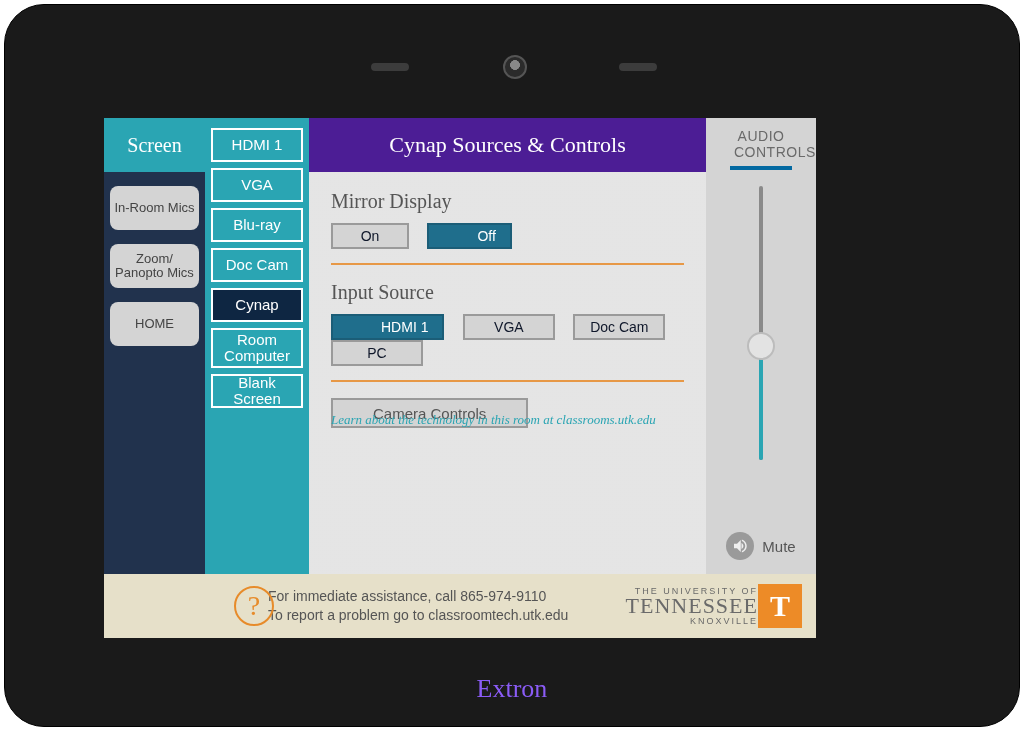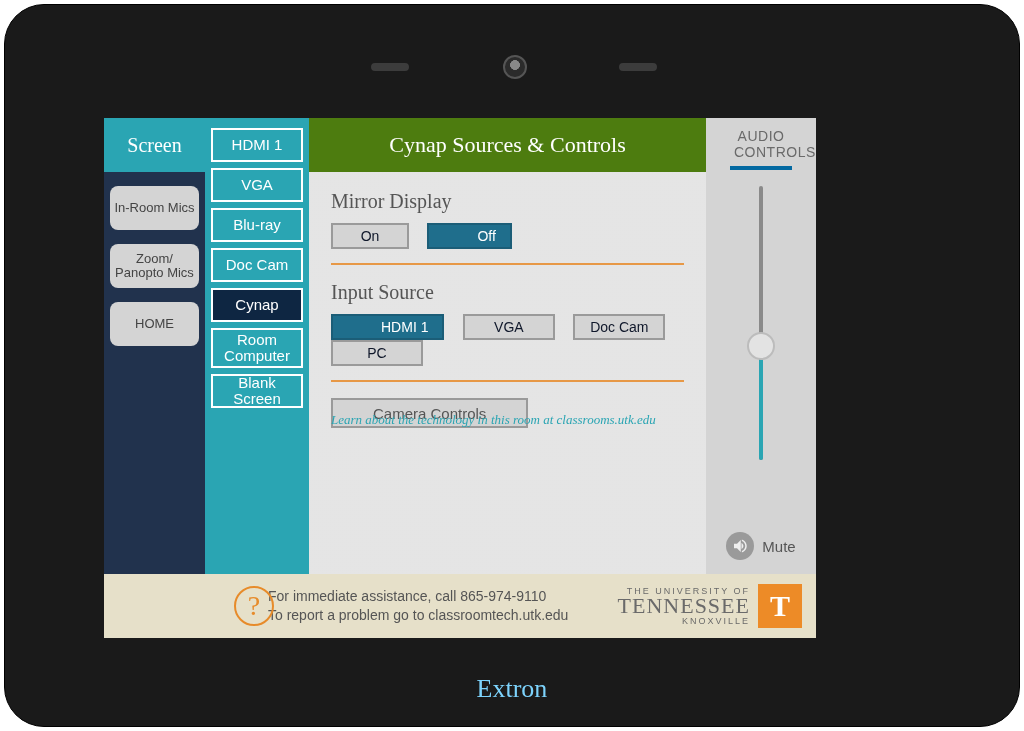--- a/index.html
+++ b/index.html
@@ -13,21 +13,21 @@
   .speaker-hole { position:absolute; width:38px; height:8px; background:#3c3c3c; border-radius:4px; top:58px; }
   .speaker-left { left:366px; }
   .speaker-right { left:614px; }
   .camera-ring {
     position:absolute; left:498px; top:50px; width:24px; height:24px; border-radius:50%;
     background: radial-gradient(circle at 50% 40%, #888 0 30%, #2b2b2b 33% 100%);
     border:2px solid #555;
   }
   .extron-label {
     position:absolute; left:0; right:0; bottom:22px; text-align:center;
-    font-family: Georgia, 'Times New Roman', serif; color:#7dd3fc; font-size:26px;
+    font-family: Georgia, 'Times New Roman', serif; color:#8b5cf6; font-size:26px;
   }
   .screen-area {
     position:absolute; left:99px; top:113px; width:712px; height:520px; background:#eaeaea;
   }
   
   .col-nav {
     position:absolute; left:0; top:0; width:101px; height:100%;
     background:#21324d;
   }
   .col-nav .screen-hdr {
@@ -54,21 +54,21 @@
   .col-main {
     position:absolute; left:205px; top:0; right:110px; bottom:64px;
     background:#dedede;
   }
   .col-main::before{
     content:""; position:absolute; inset:0;
     background:
       linear-gradient(rgba(230,230,230,.85), rgba(230,230,230,.85));
   }
   .main-title-bar {
-    position:relative; height:54px; background:#4d7c0f; display:flex; align-items:center; justify-content:center;
+    position:relative; height:54px; background:#4c1d95; display:flex; align-items:center; justify-content:center;
     color:#fff; font-family: Georgia, serif; font-size:22px;
   }
   .main-inner {
     position:relative; padding:18px 22px 10px 22px;
     font-family: "Segoe UI", Arial, sans-serif;
   }
   .main-inner::after{
     content:""; position:absolute; top:0; bottom:0; right:-4px; width:4px; background:#2aa5b3;
   }
   .section-label { font-family: Georgia, serif; font-size:20px; color:#555; margin-bottom:10px; }
@@ -111,21 +111,21 @@
   .footer {
     position:absolute; left:0; right:0; bottom:0; height:64px; background:#e6e0c9;
     display:flex; align-items:center; padding:0 14px 0 126px;
   }
   .help-ico {
     position:absolute; left:130px; width:40px; height:40px; border:2px solid #e78b2a; border-radius:50%;
     display:flex; align-items:center; justify-content:center; color:#e78b2a; font-family: Georgia, serif; font-size:28px;
     top:12px;
   }
   .help-text { margin-left:38px; font-size:14px; color:#555; line-height:1.35; }
-  .ut-logo { margin-left:auto; display:flex; align-items:center; gap:8px; }
+  .ut-logo { margin-left:auto; display:flex; align-items:center; gap:0; }
   .ut-text { text-align:right; }
   .ut-line1 { font-size:9px; letter-spacing:2px; color:#6a6a6a; }
   .ut-line2 { font-family: Georgia, serif; font-size:22px; letter-spacing:1px; color:#6a6a6a; line-height:.95;}
   .ut-line3 { font-size:9px; letter-spacing:2px; color:#6a6a6a; text-align:right;}
   .ut-T {
     width:44px; height:44px; background:#ed8b27; display:flex; align-items:center; justify-content:center;
     color:#fff; font-family: Georgia, serif; font-size:30px; font-weight:bold;
   }
 </style>
 </head>

